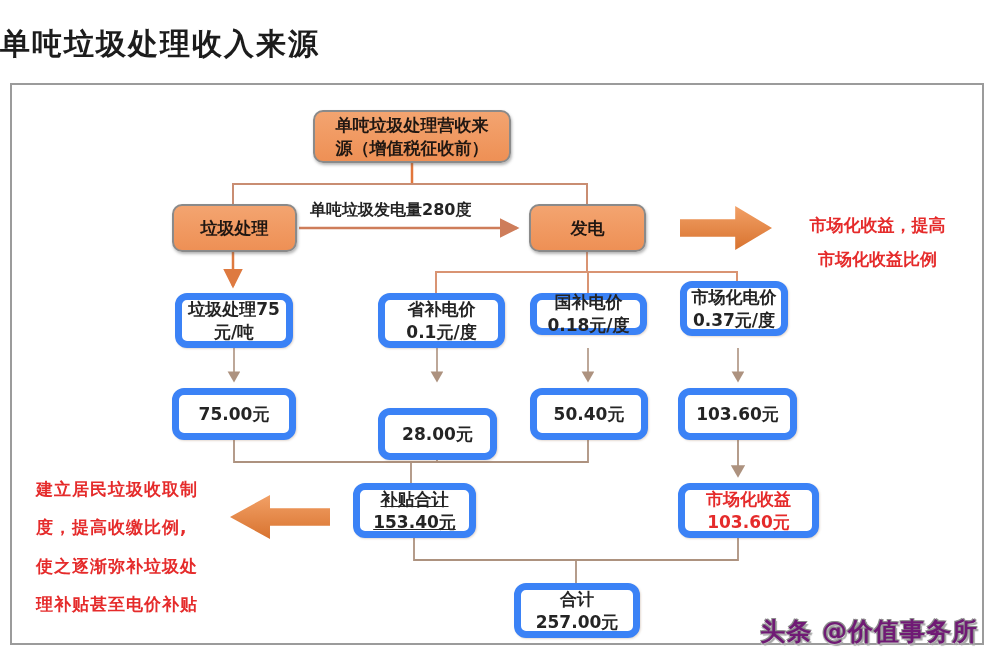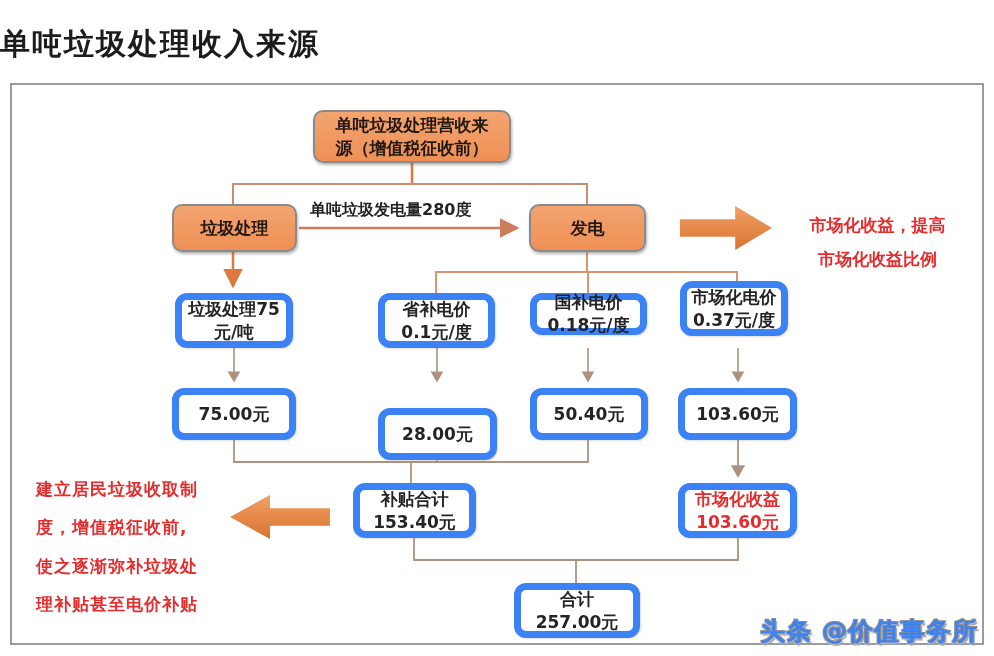--- a/index.html
+++ b/index.html
@@ -38,21 +38,21 @@
   .annotation span { display:block; }
   .annotation-right { text-align:center; line-height:2.0; }
   .annotation-left { text-align:left; line-height:2.25; letter-spacing:1px; }
 
   .block-arrow { position:absolute; background:linear-gradient(180deg,#f2a066 0%,#d8732f 100%);
                  filter:drop-shadow(2px 2px 2px rgba(80,80,80,0.5)); }
   .block-arrow.right { clip-path:polygon(0 30%, 60% 30%, 60% 0, 100% 50%, 60% 100%, 60% 70%, 0 70%); }
   .block-arrow.left  { clip-path:polygon(100% 30%, 40% 30%, 40% 0, 0 50%, 40% 100%, 40% 70%, 100% 70%); }
 
   .watermark { position:absolute; right:16px; bottom:8px; font-size:25px; font-weight:bold;
-               color:#3b82f6; letter-spacing:1px;
+               color:#701a75; letter-spacing:1px;
                text-shadow:-1px -1px 0 #8d8d8d, 1px -1px 0 #8d8d8d,
                            -1px 1px 0 #bdbdbd, 2px 2px 1px #a5a5a5; }
 </style>
 </head>
 <body>
 
 <div class="page">
 
   <div class="title">单吨垃圾处理收入来源</div>
 
@@ -116,21 +116,21 @@
 
   <div class="annotation annotation-right" style="left:785px; top:208px; width:185px;">
     <span>市场化收益，提高</span>
     <span>市场化收益比例</span>
   </div>
 
   <div class="node white-node" style="left:175px; top:293px; width:118px; height:55px;">
     <span>垃圾处理75</span>
     <span>元/吨</span>
   </div>
-  <div class="node white-node" style="left:378px; top:293px; width:117px; height:55px;">
+  <div class="node white-node" style="left:378px; top:293px; width:127px; height:55px;">
     <span>省补电价</span>
     <span>0.1元/度</span>
   </div>
   <div class="node white-node" style="left:530px; top:293px; width:117px; height:42px;">
     <span>国补电价</span>
     <span>0.18元/度</span>
   </div>
   <div class="node white-node" style="left:680px; top:281px; width:108px; height:55px;">
     <span>市场化电价</span>
     <span>0.37元/度</span>
@@ -144,33 +144,33 @@
   </div>
   <div class="node white-node" style="left:530px; top:388px; width:118px; height:52px;">
     <span>50.40元</span>
   </div>
   <div class="node white-node" style="left:678px; top:388px; width:119px; height:52px;">
     <span>103.60元</span>
   </div>
 
   <div class="annotation annotation-left" style="left:36px; top:470px; width:195px;">
     <span>建立居民垃圾收取制</span>
-    <span>度，增值税征收前,</span>
+    <span>度，提高收缴比例,</span>
     <span>使之逐渐弥补垃圾处</span>
     <span>理补贴甚至电价补贴</span>
   </div>
 
   <div class="block-arrow left" style="left:230px; top:495px; width:100px; height:44px;"></div>
 
-  <div class="node white-node" style="left:353px; top:483px; width:123px; height:55px;">
+  <div class="node white-node" style="left:353px; top:483px; width:123px; height:55px;text-decoration:underline;">
     <span>补贴合计</span>
     <span>153.40元</span>
   </div>
 
-  <div class="node white-node red-text-node" style="left:678px; top:483px; width:119px; height:55px;">
+  <div class="node white-node red-text-node" style="left:678px; top:483px; width:141px; height:55px;">
     <span>市场化收益</span>
     <span>103.60元</span>
   </div>
 
   <div class="node white-node" style="left:514px; top:583px; width:126px; height:55px;">
     <span>合计</span>
     <span>257.00元</span>
   </div>
 
   <div class="watermark">头条 @价值事务所</div>

